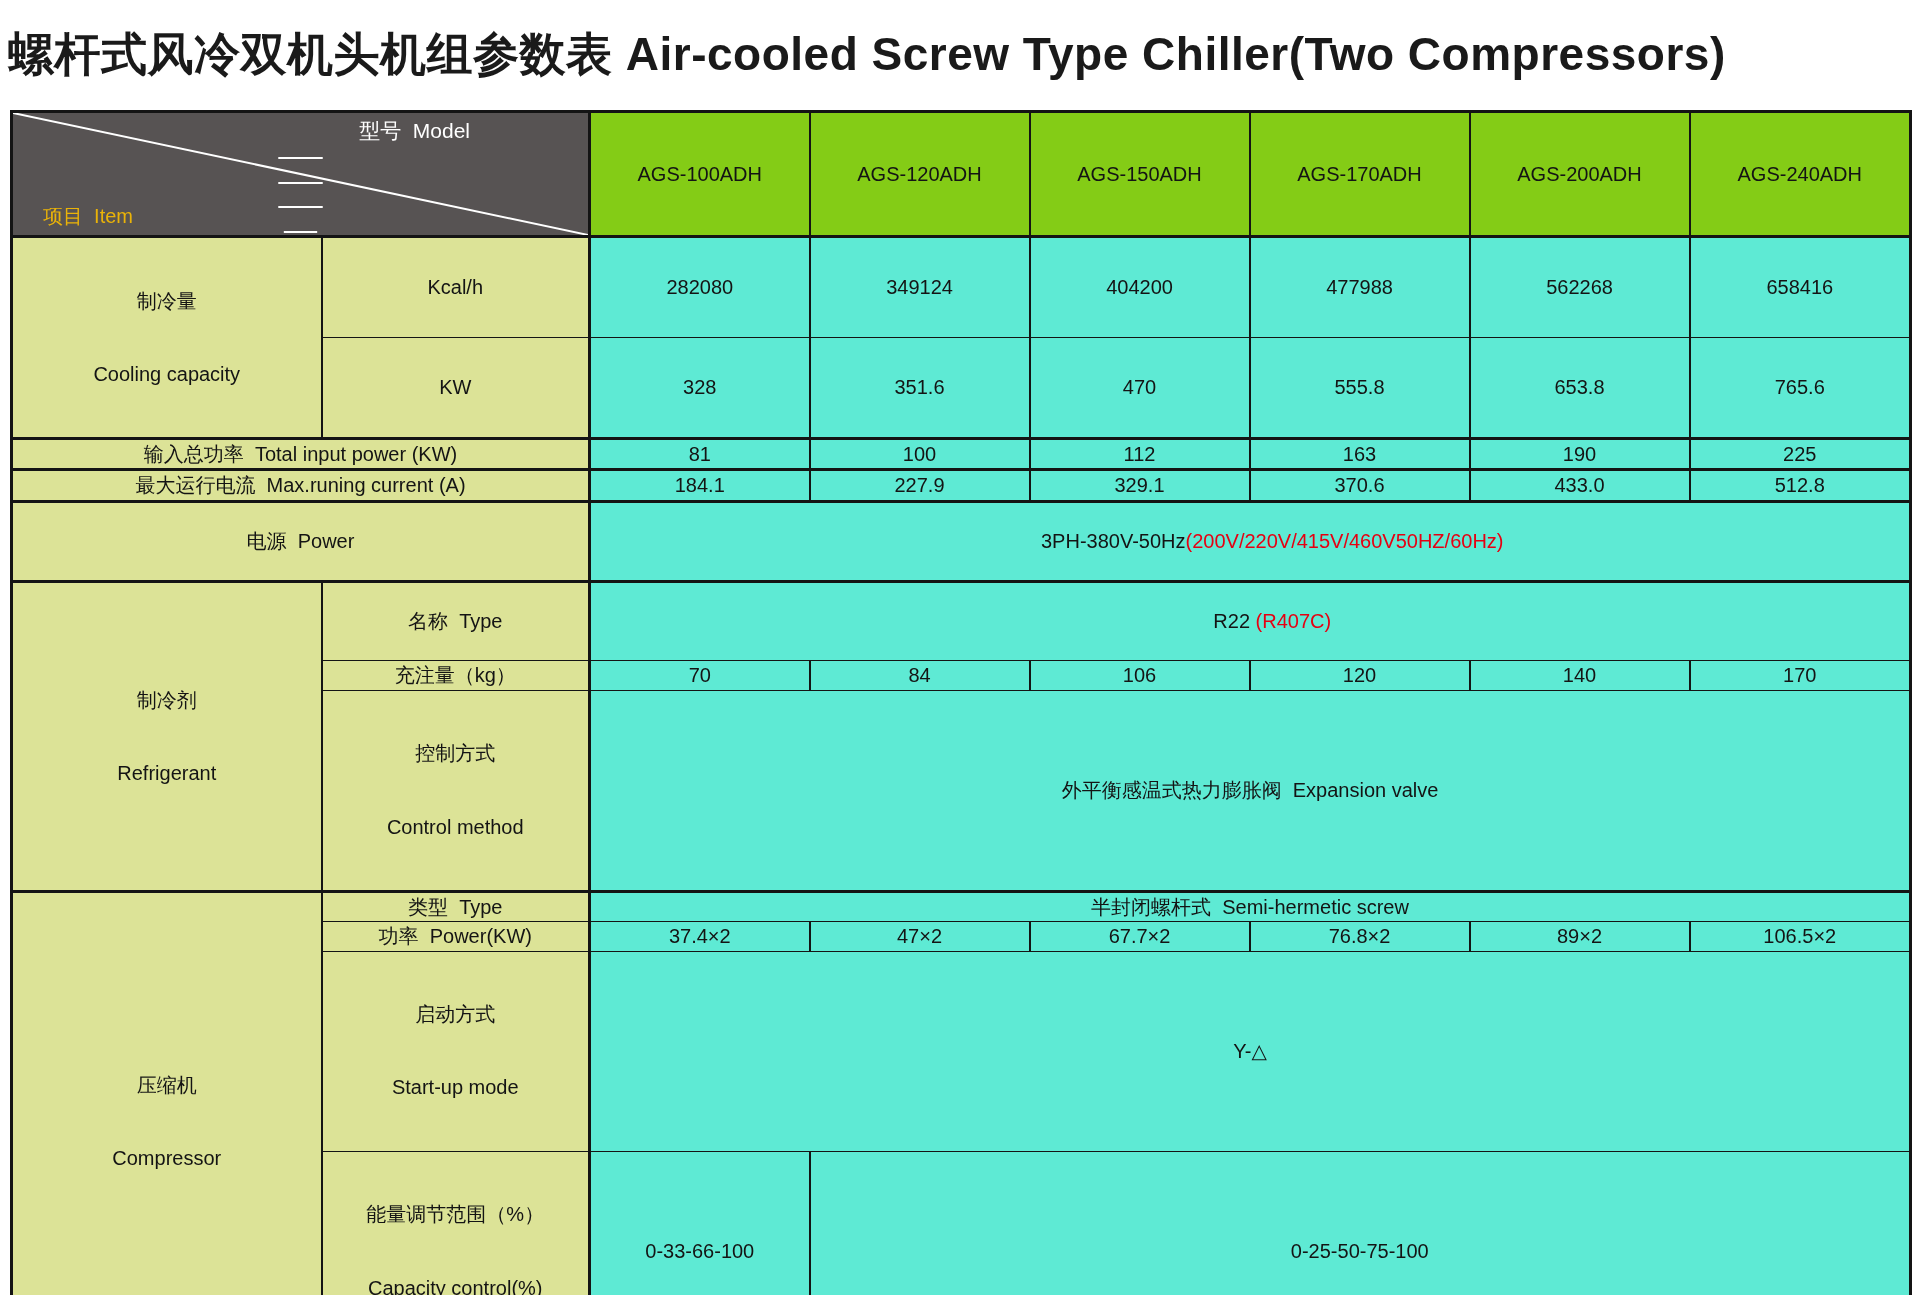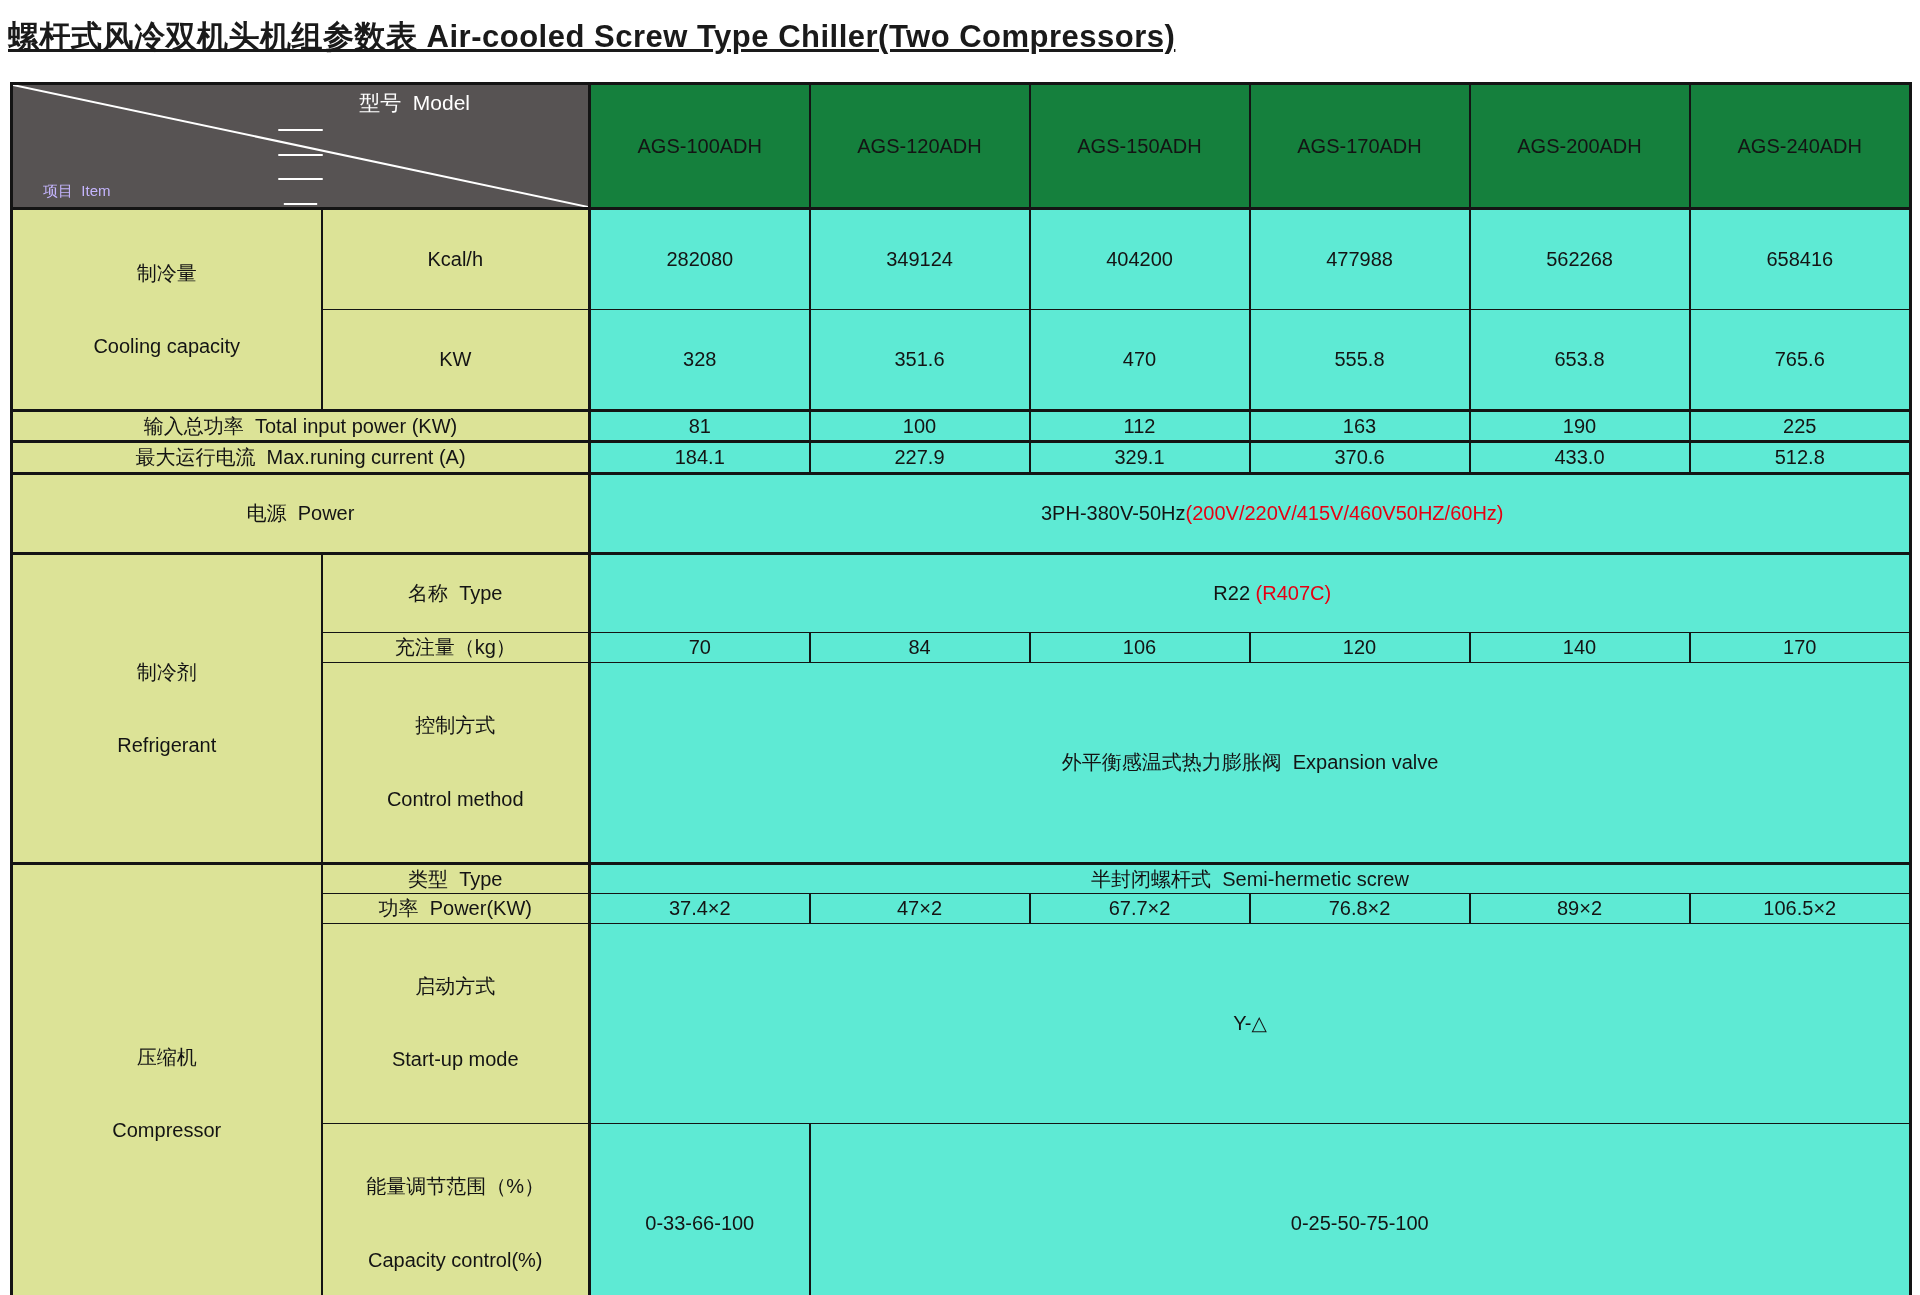--- a/index.html
+++ b/index.html
@@ -1,33 +1,33 @@
 <!DOCTYPE html>
 <html><head>
 <meta charset="utf-8">
 <style>
   * { box-sizing: border-box; margin: 0; padding: 0; }
   body { background:#ffffff; font-family:"Liberation Sans","DejaVu Sans",sans-serif; }
   .page { width:1920px; height:1295px; background:#ffffff; overflow:hidden; }
-  .title { font-size:31px; font-weight:bold; color:#1a1a1a; padding:16px 0 0 8px; letter-spacing:0.5px; white-space:nowrap;text-decoration:underline; }
+  .title { font-size:46px; font-weight:bold; color:#1a1a1a; padding:24px 0 0 8px; letter-spacing:0.5px; white-space:nowrap; }
   table.spec { border-collapse:collapse; table-layout:fixed; margin:24px 0 0 10px; width:1900px;
                border:3px solid #141414; }
   td { border:1px solid #141414; border-left-width:2px; border-right-width:2px;
        text-align:center; vertical-align:middle; font-size:20px; color:#141414;
        padding:2px 5px; white-space:pre-wrap; line-height:1.22; }
   tr.sep td { border-top-width:3px; }
   tr.hdr td { border-bottom-width:3px; }
   td.vf { border-left-width:3px; }
   td.lbl { background:#dce397; }
   td.val { background:#5eead4; }
   td.corner { background:#575353; color:#ffffff; position:relative; padding:0;text-decoration:underline; }
-  td.model { background:#15803d; font-size:20px; }
+  td.model { background:#84cc16; font-size:20px; }
   .corner-svg { position:absolute; left:0; top:0; width:100%; height:100%; display:block; }
   .corner-model { position:absolute; top:5px; right:118px; font-size:21px; color:#ffffff; }
-  .corner-item { position:absolute; bottom:7px; left:30px; font-size:15px; color:#c4b5fd; }
+  .corner-item { position:absolute; bottom:7px; left:30px; font-size:20px; color:#eab308; }
   .blk { display:block; }
   .red { color:#e60012;margin-top:16px; }
 </style>
 </head>
 <body>
 
 <div class="page">
   <div class="title">螺杆式风冷双机头机组参数表 Air-cooled Screw Type Chiller(Two Compressors)</div>
 
   <table class="spec">

